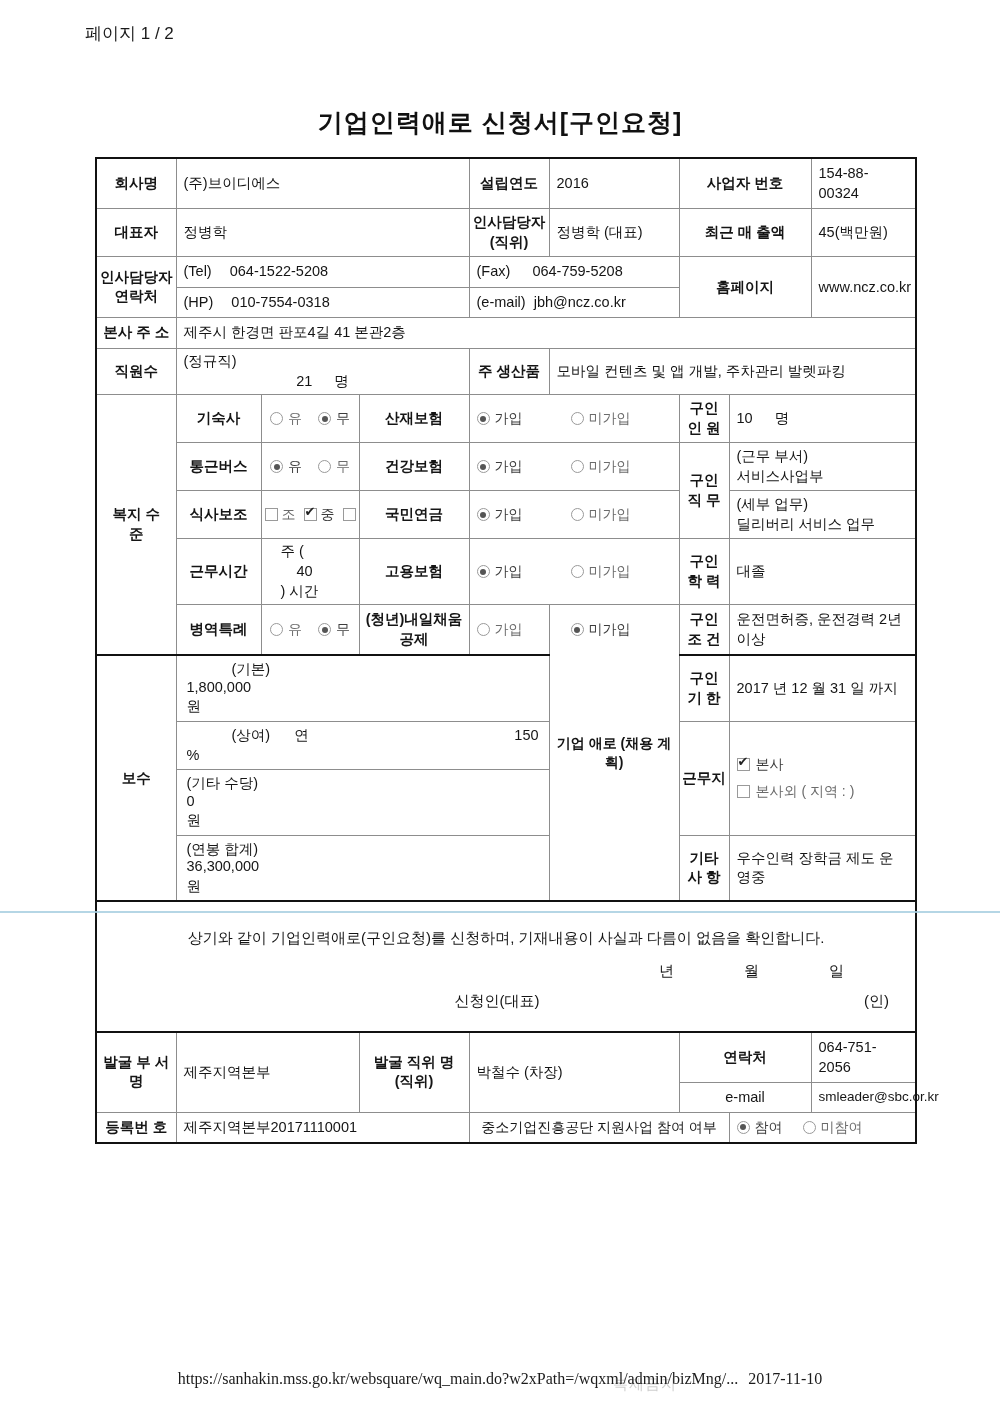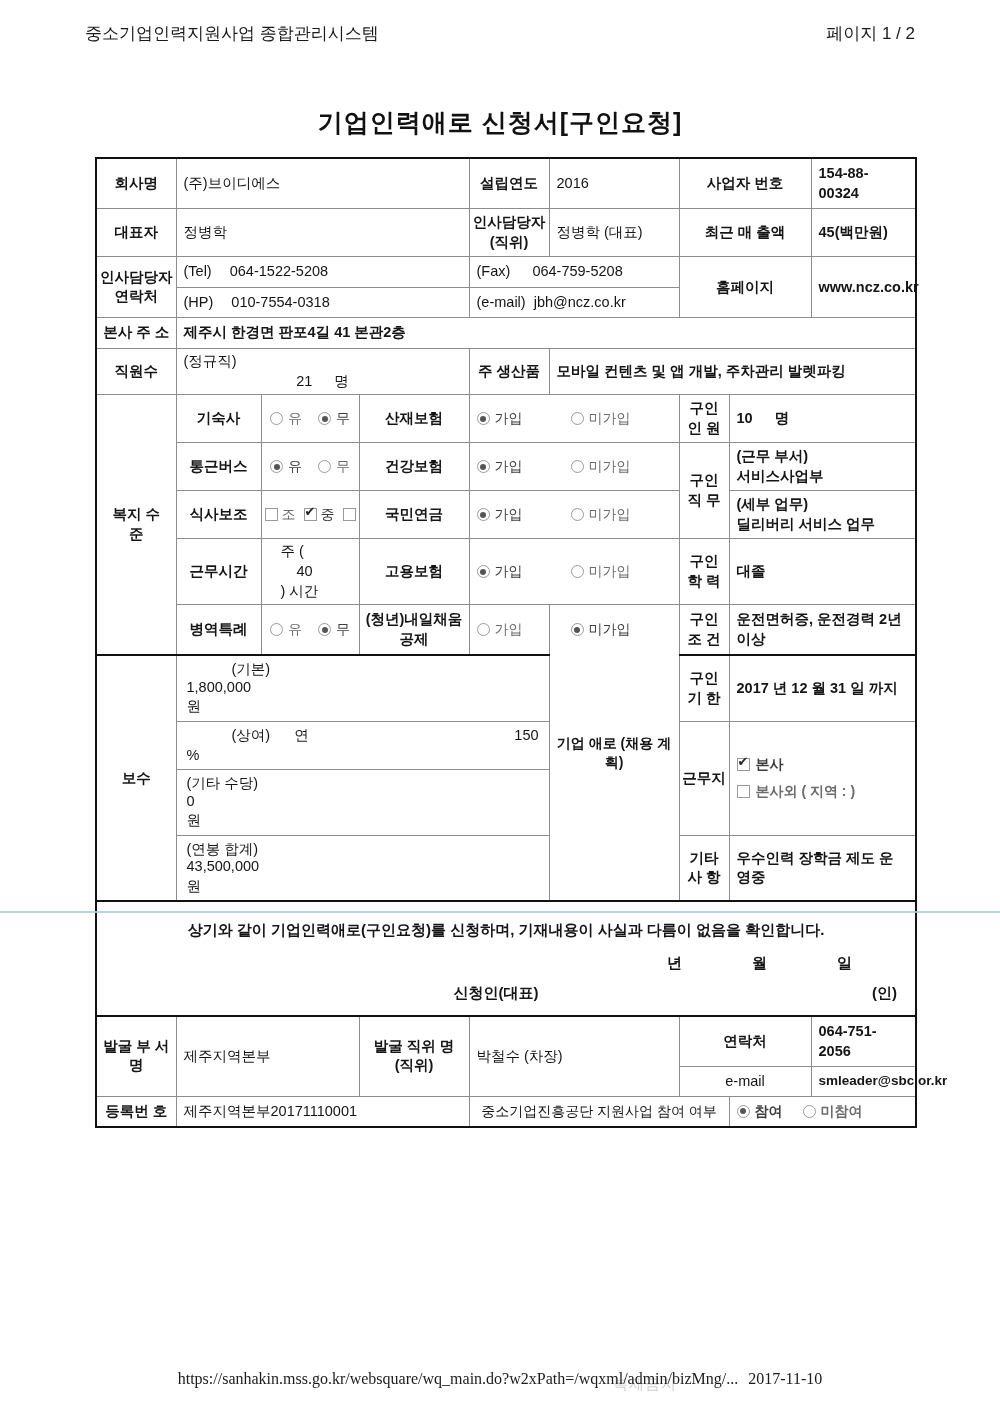--- a/index.html
+++ b/index.html
@@ -46,21 +46,21 @@
     vertical-align:middle;
     line-height:1.35;
     color:#151515;
     background:#fff;
   }
   .lbl { text-align:center; font-weight:bold; font-size:15px; }
   .lbl-sm { text-align:center; font-weight:bold; font-size:14.5px; }
   .val { text-align:left; }
   .ctr { text-align:center; }
   .hv-l { border-left:2.5px solid #111 !important; }
-  .hv-r { border-right:2.5px solid #111 !important;font-weight:bold; }
+  .hv-r { border-right:2.5px solid #111 !important; }
   .hv-b { border-bottom:2.5px solid #111 !important; }
   .hv-t { border-top:2.5px solid #111 !important; }
 
   
   .opt-row { display:flex; align-items:center; gap:6px; white-space:nowrap; }
   .opt { display:inline-flex; align-items:center; gap:5px; }
   .radio {
     display:inline-block; width:13px; height:13px;
     border:1.4px solid #9a9a9a; border-radius:50%;
     position:relative; flex:0 0 auto;
@@ -118,21 +118,20 @@
     position:absolute; top:1375px; left:0; width:1000px;
     text-align:center; font-size:15px; color:#cfcfcf;
     letter-spacing:1px; pointer-events:none;
   }
   .watermark .wm-inner { margin-left:290px; }
 </style>
 </head>
 <body>
 
 <div class="page-header">
-  <span>중소기업인력지원사업 종합관리시스템</span>
   <span>페이지 1 / 2</span>
 </div>
 
 <div class="doc-title">기업인력애로 신청서[구인요청]</div>
 
 <div class="form-wrap">
 <table class="frm">
   <colgroup>
     <col style="width:80px">
         <col style="width:85px">
@@ -398,29 +397,29 @@
     <td colspan="4" style="padding:4px 10px;">
       <div class="pay-top">(기타 수당)</div>
       <div class="pay-amt" style="margin-top:-2px;">0</div>
       <div class="pay-unit">원</div>
     </td>
   </tr>
 
   <tr>
     <td colspan="4" style="padding:4px 10px;">
       <div class="pay-top">(연봉 합계)</div>
-      <div class="pay-amt" style="margin-top:-2px;">43,500,000</div>
+      <div class="pay-amt" style="margin-top:-2px;">36,300,000</div>
       <div class="pay-unit">원</div>
     </td>
     <td class="lbl-sm" style="padding:4px 2px;">기타 사 항</td>
     <td class="val hv-r" colspan="2">우수인력 장학금 제도 운영중</td>
   </tr>
 
   <tr>
-    <td class="hv-l hv-r hv-t" colspan="9" style="padding:8px;margin-top:26px;">
+    <td class="hv-l hv-r hv-t" colspan="9" style="padding:16px;margin-top:26px;">
       <div class="decl">상기와 같이 기업인력애로(구인요청)를 신청하며, 기재내용이 사실과 다름이 없음을 확인합니다.</div>
       <div class="dateline">
         <span>년</span>
         <span>월</span>
         <span>일</span>
       </div>
       <div class="signline">
         <span class="sp1">신청인(대표)</span>
         <span>(인)</span>
       </div>

